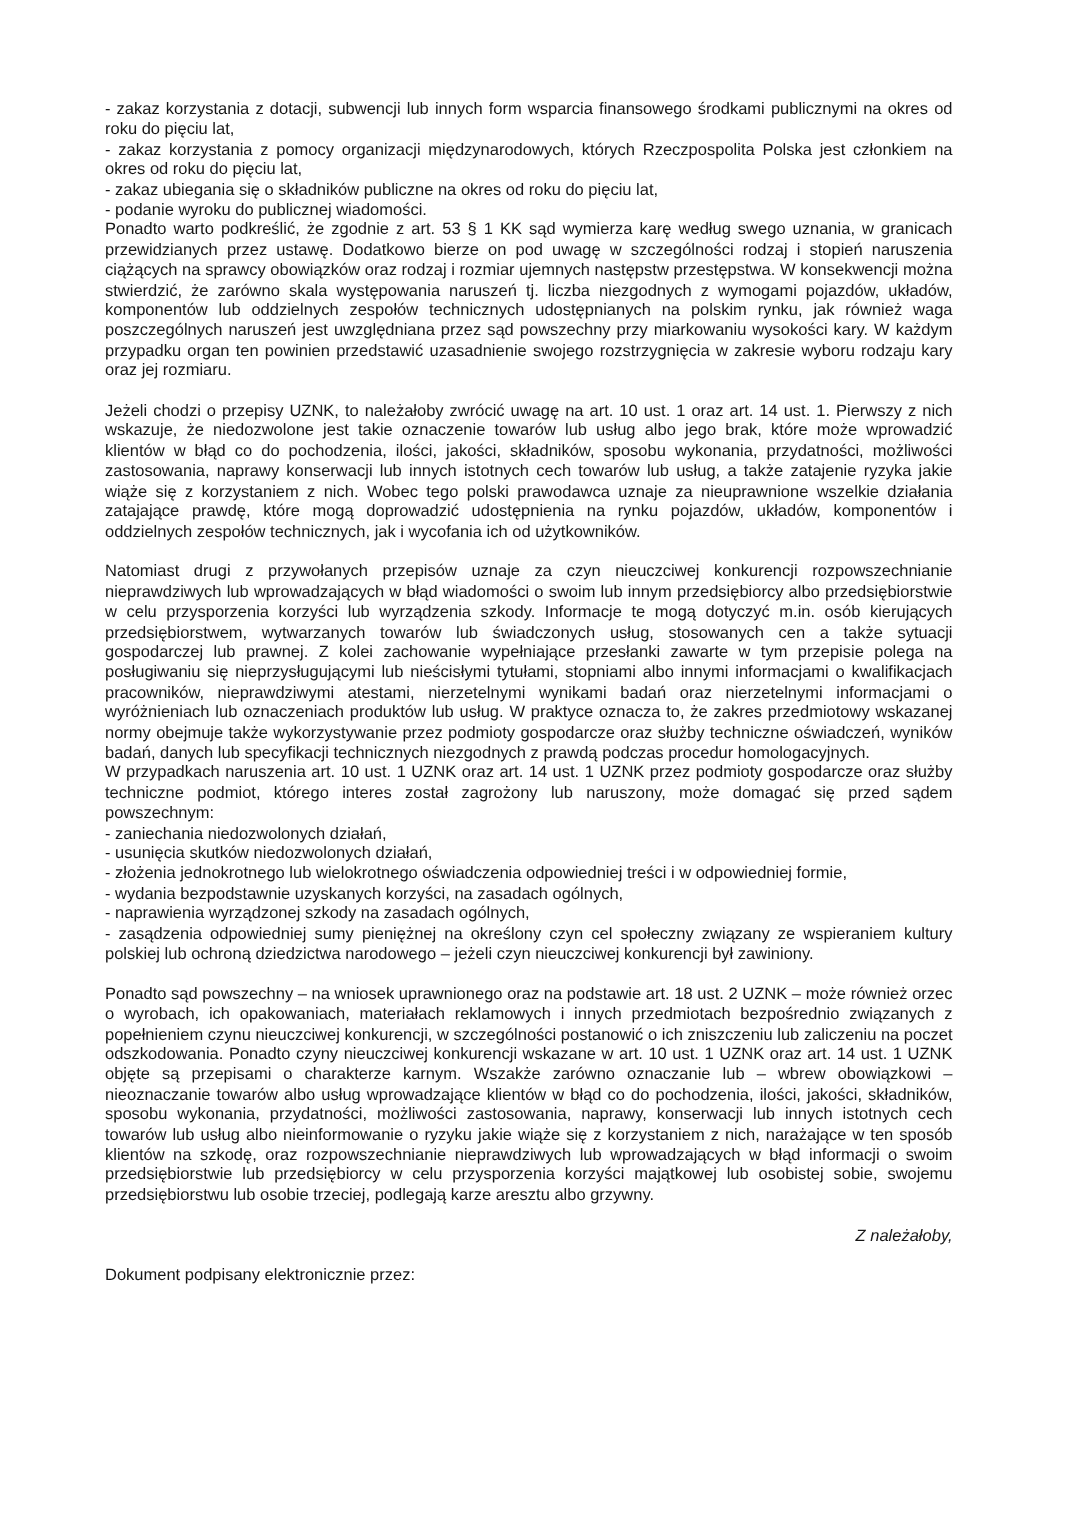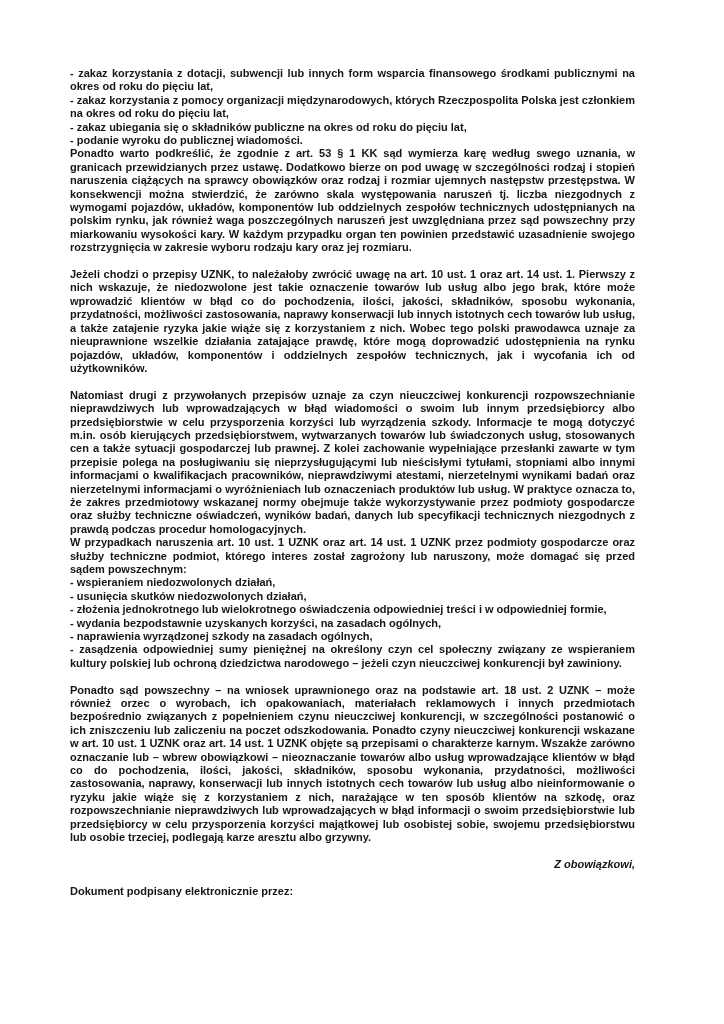--- a/index.html
+++ b/index.html
@@ -12,21 +12,20 @@
     width: 704px;
     height: 1024px;
     background: #ffffff;
     box-sizing: border-box;
     padding: 67px 69px 30px 70px;
     font-family: "Liberation Sans", "DejaVu Sans", sans-serif;
     font-size: 11px;
     line-height: 13.4px;
     color: #161616;
     overflow: hidden;
-    font-weight: bold;
   }
   .page p {
     margin: 0;
     text-align: justify;
   }
   .blank-before {
     margin-top: 13.4px !important;
   }
   .closing {
     text-align: right !important;
@@ -47,26 +46,26 @@
   <p>- podanie wyroku do publicznej wiadomości.</p>
 
   <p>Ponadto warto podkreślić, że zgodnie z art. 53 § 1 KK sąd wymierza karę według swego uznania, w granicach przewidzianych przez ustawę. Dodatkowo bierze on pod uwagę w szczególności rodzaj i stopień naruszenia ciążących na sprawcy obowiązków oraz rodzaj i rozmiar ujemnych następstw przestępstwa. W konsekwencji można stwierdzić, że zarówno skala występowania naruszeń tj. liczba niezgodnych z wymogami pojazdów, układów, komponentów lub oddzielnych zespołów technicznych udostępnianych na polskim rynku, jak również waga poszczególnych naruszeń jest uwzględniana przez sąd powszechny przy miarkowaniu wysokości kary. W każdym przypadku organ ten powinien przedstawić uzasadnienie swojego rozstrzygnięcia w zakresie wyboru rodzaju kary oraz jej rozmiaru.</p>
 
   <p class="blank-before">Jeżeli chodzi o przepisy UZNK, to należałoby zwrócić uwagę na art. 10 ust. 1 oraz art. 14 ust. 1. Pierwszy z nich wskazuje, że niedozwolone jest takie oznaczenie towarów lub usług albo jego brak, które może wprowadzić klientów w błąd co do pochodzenia, ilości, jakości, składników, sposobu wykonania, przydatności, możliwości zastosowania, naprawy konserwacji lub innych istotnych cech towarów lub usług, a także zatajenie ryzyka jakie wiąże się z korzystaniem z nich. Wobec tego polski prawodawca uznaje za nieuprawnione wszelkie działania zatajające prawdę, które mogą doprowadzić udostępnienia na rynku pojazdów, układów, komponentów i oddzielnych zespołów technicznych, jak i wycofania ich od użytkowników.</p>
 
   <p class="blank-before">Natomiast drugi z przywołanych przepisów uznaje za czyn nieuczciwej konkurencji rozpowszechnianie nieprawdziwych lub wprowadzających w błąd wiadomości o swoim lub innym przedsiębiorcy albo przedsiębiorstwie w celu przysporzenia korzyści lub wyrządzenia szkody. Informacje te mogą dotyczyć m.in. osób kierujących przedsiębiorstwem, wytwarzanych towarów lub świadczonych usług, stosowanych cen a także sytuacji gospodarczej lub prawnej. Z kolei zachowanie wypełniające przesłanki zawarte w tym przepisie polega na posługiwaniu się nieprzysługującymi lub nieścisłymi tytułami, stopniami albo innymi informacjami o kwalifikacjach pracowników, nieprawdziwymi atestami, nierzetelnymi wynikami badań oraz nierzetelnymi informacjami o wyróżnieniach lub oznaczeniach produktów lub usług. W praktyce oznacza to, że zakres przedmiotowy wskazanej normy obejmuje także wykorzystywanie przez podmioty gospodarcze oraz służby techniczne oświadczeń, wyników badań, danych lub specyfikacji technicznych niezgodnych z prawdą podczas procedur homologacyjnych.</p>
 
   <p>W przypadkach naruszenia art. 10 ust. 1 UZNK oraz art. 14 ust. 1 UZNK przez podmioty gospodarcze oraz służby techniczne podmiot, którego interes został zagrożony lub naruszony, może domagać się przed sądem powszechnym:</p>
 
-  <p>- wspieraniem niedozwolonych działań,</p>
+  <p>- zaniechania niedozwolonych działań,</p>
   <p>- usunięcia skutków niedozwolonych działań,</p>
   <p>- złożenia jednokrotnego lub wielokrotnego oświadczenia odpowiedniej treści i w odpowiedniej formie,</p>
   <p>- wydania bezpodstawnie uzyskanych korzyści, na zasadach ogólnych,</p>
   <p>- naprawienia wyrządzonej szkody na zasadach ogólnych,</p>
   <p>- zasądzenia odpowiedniej sumy pieniężnej na określony czyn cel społeczny związany ze wspieraniem kultury polskiej lub ochroną dziedzictwa narodowego – jeżeli czyn nieuczciwej konkurencji był zawiniony.</p>
 
   <p class="blank-before">Ponadto sąd powszechny – na wniosek uprawnionego oraz na podstawie art. 18 ust. 2 UZNK – może również orzec o wyrobach, ich opakowaniach, materiałach reklamowych i innych przedmiotach bezpośrednio związanych z popełnieniem czynu nieuczciwej konkurencji, w szczególności postanowić o ich zniszczeniu lub zaliczeniu na poczet odszkodowania. Ponadto czyny nieuczciwej konkurencji wskazane w art. 10 ust. 1 UZNK oraz art. 14 ust. 1 UZNK objęte są przepisami o charakterze karnym. Wszakże zarówno oznaczanie lub – wbrew obowiązkowi – nieoznaczanie towarów albo usług wprowadzające klientów w błąd co do pochodzenia, ilości, jakości, składników, sposobu wykonania, przydatności, możliwości zastosowania, naprawy, konserwacji lub innych istotnych cech towarów lub usług albo nieinformowanie o ryzyku jakie wiąże się z korzystaniem z nich, narażające w ten sposób klientów na szkodę, oraz rozpowszechnianie nieprawdziwych lub wprowadzających w błąd informacji o swoim przedsiębiorstwie lub przedsiębiorcy w celu przysporzenia korzyści majątkowej lub osobistej sobie, swojemu przedsiębiorstwu lub osobie trzeciej, podlegają karze aresztu albo grzywny.</p>
 
-  <p class="closing blank-before">Z obowiązkowi,</p>
+  <p class="closing blank-before">Z należałoby,</p>
 
   <p class="signature-caption blank-before">Dokument podpisany elektronicznie przez:</p>
 
 </div>
 
 </body></html>

